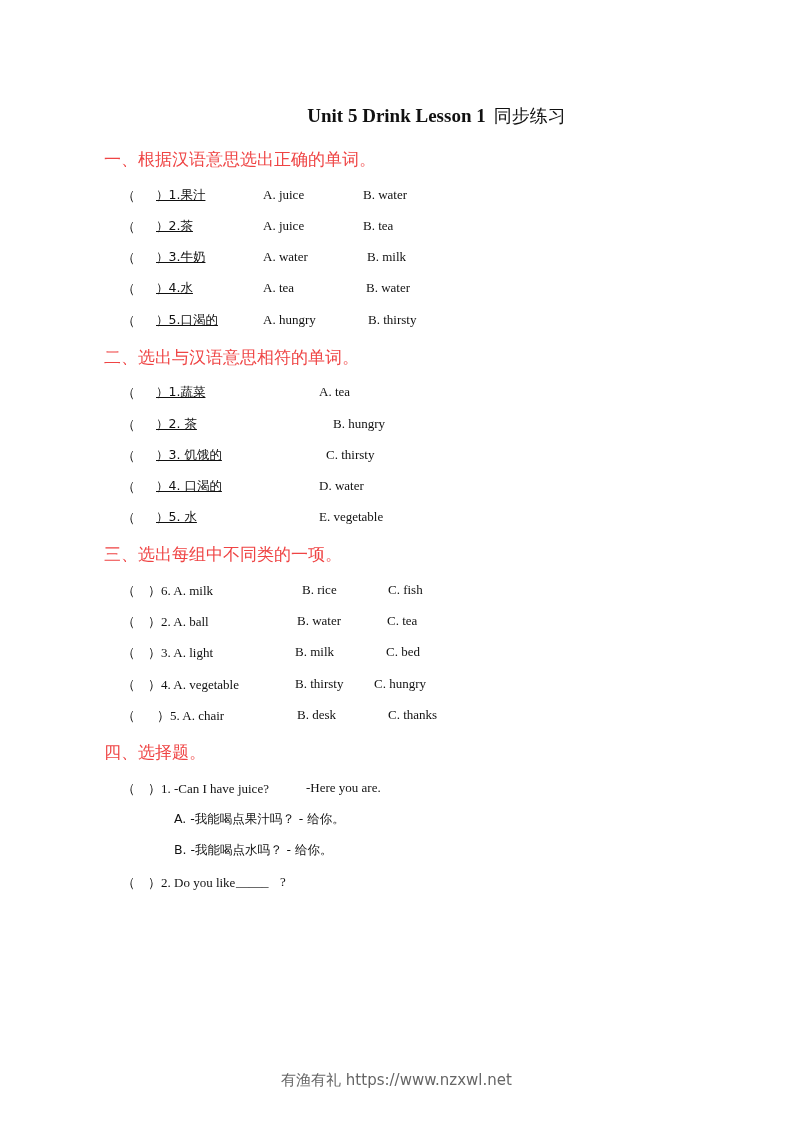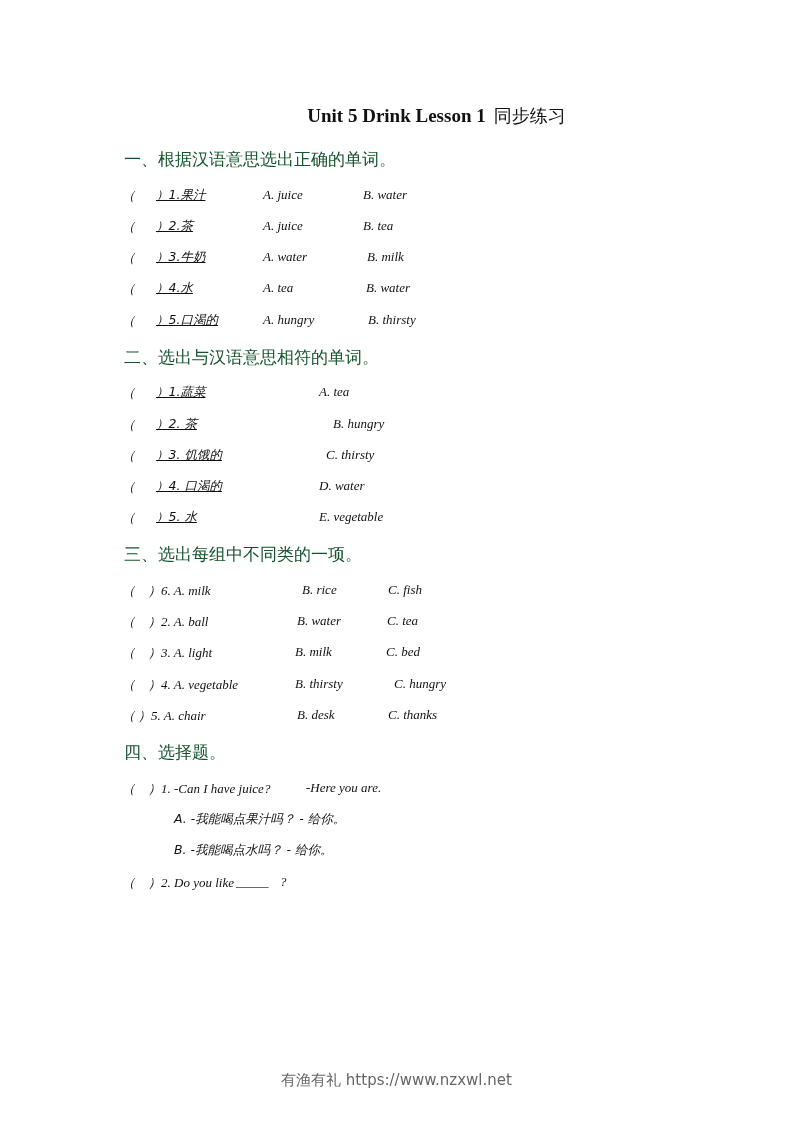--- a/index.html
+++ b/index.html
@@ -1,22 +1,22 @@
 <!DOCTYPE html>
 <html><head>
 <meta charset="utf-8">
 <style>
   html, body { margin:0; padding:0; background:#ffffff; }
   body { width:793px; height:1122px; position:relative; overflow:hidden;
          font-family:"Liberation Serif","DejaVu Serif",serif; color:#111; }
   .title { position:absolute; top:104px; left:0; width:793px; text-align:center;
            font-size:19px; font-weight:bold; color:#111;padding-left:40px; }
   .title .cn { font-weight:normal; margin-left:8px; font-family:"DejaVu Sans",sans-serif; font-size:18px; }
-  .sec { position:absolute; left:124px; font-family:"DejaVu Sans",sans-serif; font-size:17px; color:#14532d; }
-  .row { position:absolute; left:122px; height:20px; font-size:13px; white-space:nowrap;font-style:italic; }
+  .sec { position:absolute; left:104px; font-family:"DejaVu Sans",sans-serif; font-size:17px; color:#ef4444; }
+  .row { position:absolute; left:122px; height:20px; font-size:13px; white-space:nowrap; }
   .row span { position:absolute; top:0; }
   .paren { left:0; }
   .paren-close { left:34px;text-decoration:underline; }
   .cn-small { font-family:"DejaVu Sans",sans-serif; font-size:12.5px; }
   .footer { position:absolute; top:1071px; left:0; width:793px; text-align:center;
             font-family:"DejaVu Sans",sans-serif; font-size:15px; color:#666; }
 </style>
 </head>
 <body>
 
@@ -99,25 +99,25 @@
 <div class="row" style="top:644px">
   <span class="paren">（</span>
   <span style="left:26px">）3. A. light</span>
   <span style="left:173px">B. milk</span>
   <span style="left:264px">C. bed</span>
 </div>
 <div class="row" style="top:676px">
   <span class="paren">（</span>
   <span style="left:26px">）4. A. vegetable</span>
   <span style="left:173px">B. thirsty</span>
-  <span style="left:272px">C. hungry</span>
+  <span style="left:252px">C. hungry</span>
 </div>
 <div class="row" style="top:707px">
   <span class="paren">（</span>
-  <span style="left:16px">）5. A. chair</span>
+  <span style="left:35px">）5. A. chair</span>
   <span style="left:175px">B. desk</span>
   <span style="left:266px">C. thanks</span>
 </div>
 
 <div class="sec" style="top:741px">四、选择题。</div>
 <div class="row" style="top:780px">
   <span class="paren">（</span>
   <span style="left:26px">）1. -Can I have juice?</span>
   <span style="left:184px">-Here you are.</span>
 </div>

